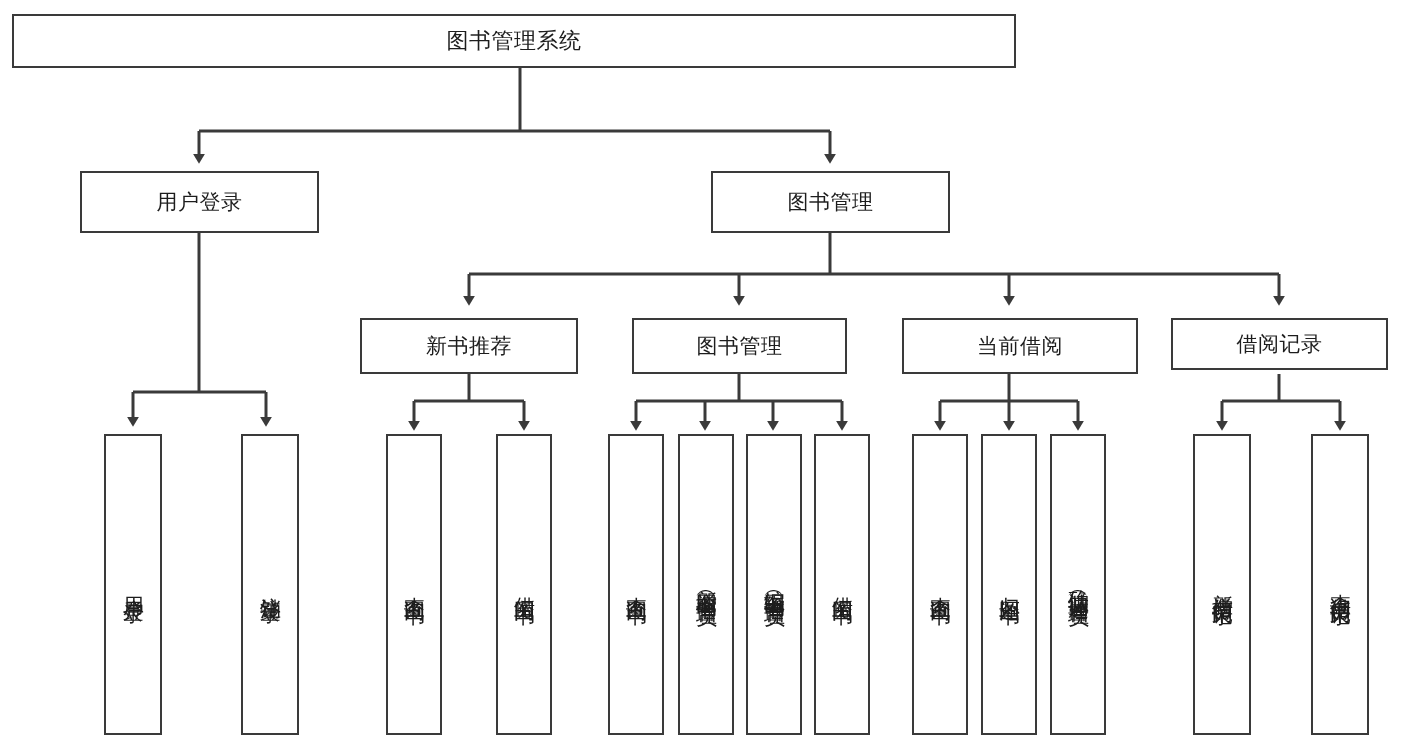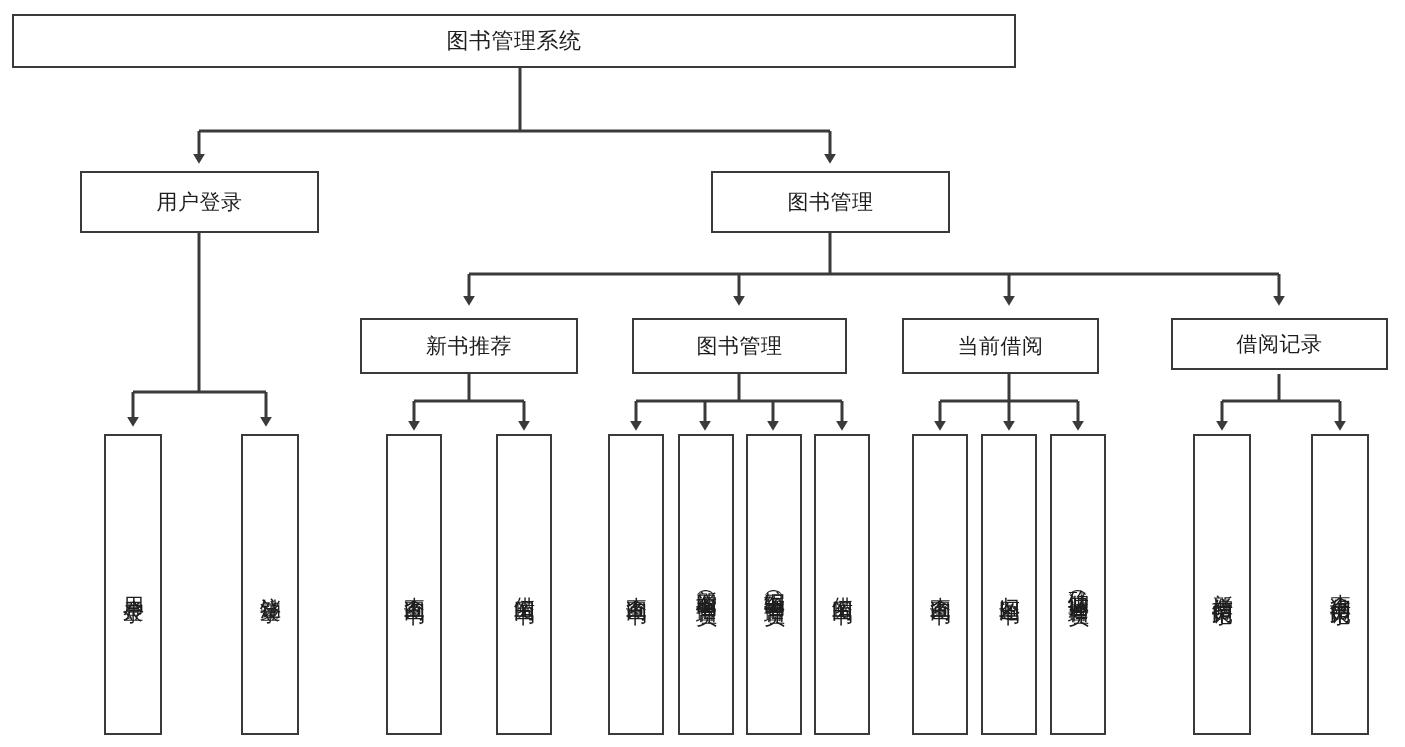--- a/index.html
+++ b/index.html
@@ -140,21 +140,21 @@
   <div class="node h" style="left:360px; top:318px; width:218px; height:56px;">
     <span class="label">新书推荐</span>
   </div>
 
   <div class="node h" style="left:711px; top:171px; width:239px; height:62px;">
     <span class="label">图书管理</span>
   </div>
   <div class="node h" style="left:632px; top:318px; width:215px; height:56px;">
     <span class="label">图书管理</span>
   </div>
-  <div class="node h" style="left:902px; top:318px; width:197px; height:56px;">
+  <div class="node h" style="left:902px; top:318px; width:236px; height:56px;">
     <span class="label">当前借阅</span>
   </div>
   <div class="node h" style="left:1171px; top:318px; width:217px; height:52px;">
     <span class="label">借阅记录</span>
   </div>
 
   <div class="node v" style="left:104px; top:434px; width:58px; height:301px;">
     <span class="label">用户登录</span>
   </div>
   <div class="node v" style="left:241px; top:434px; width:58px; height:301px;">

